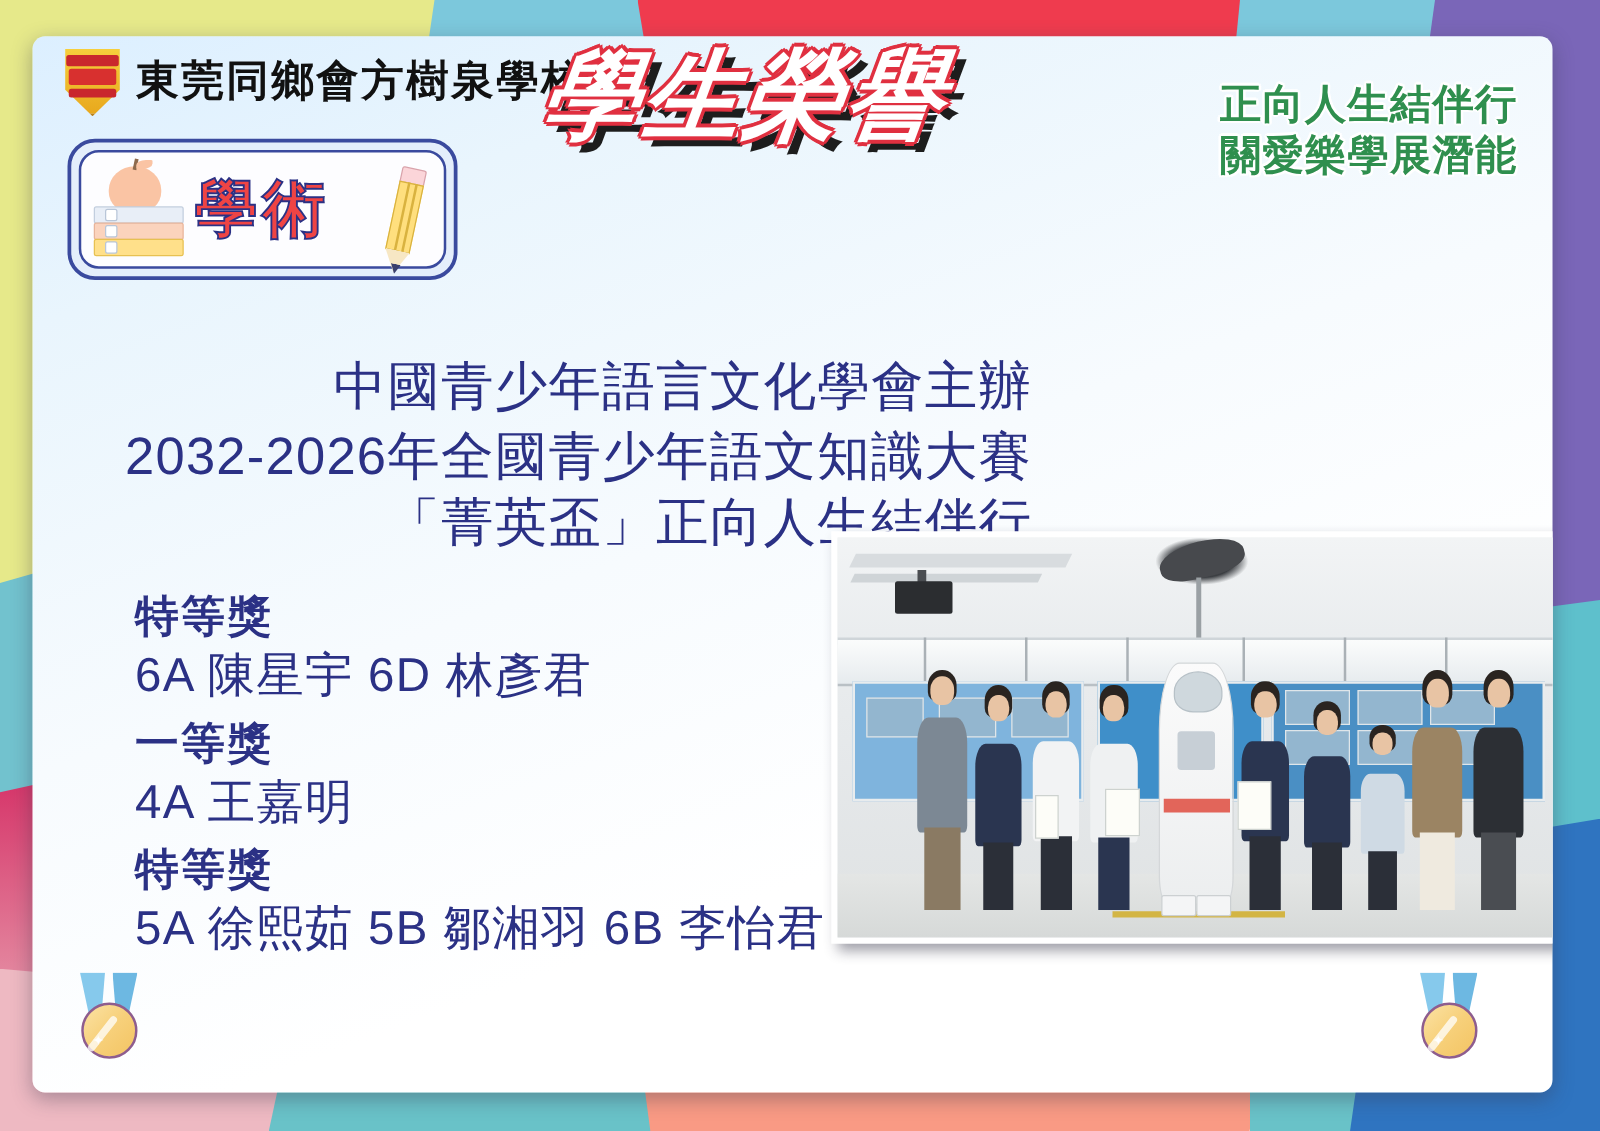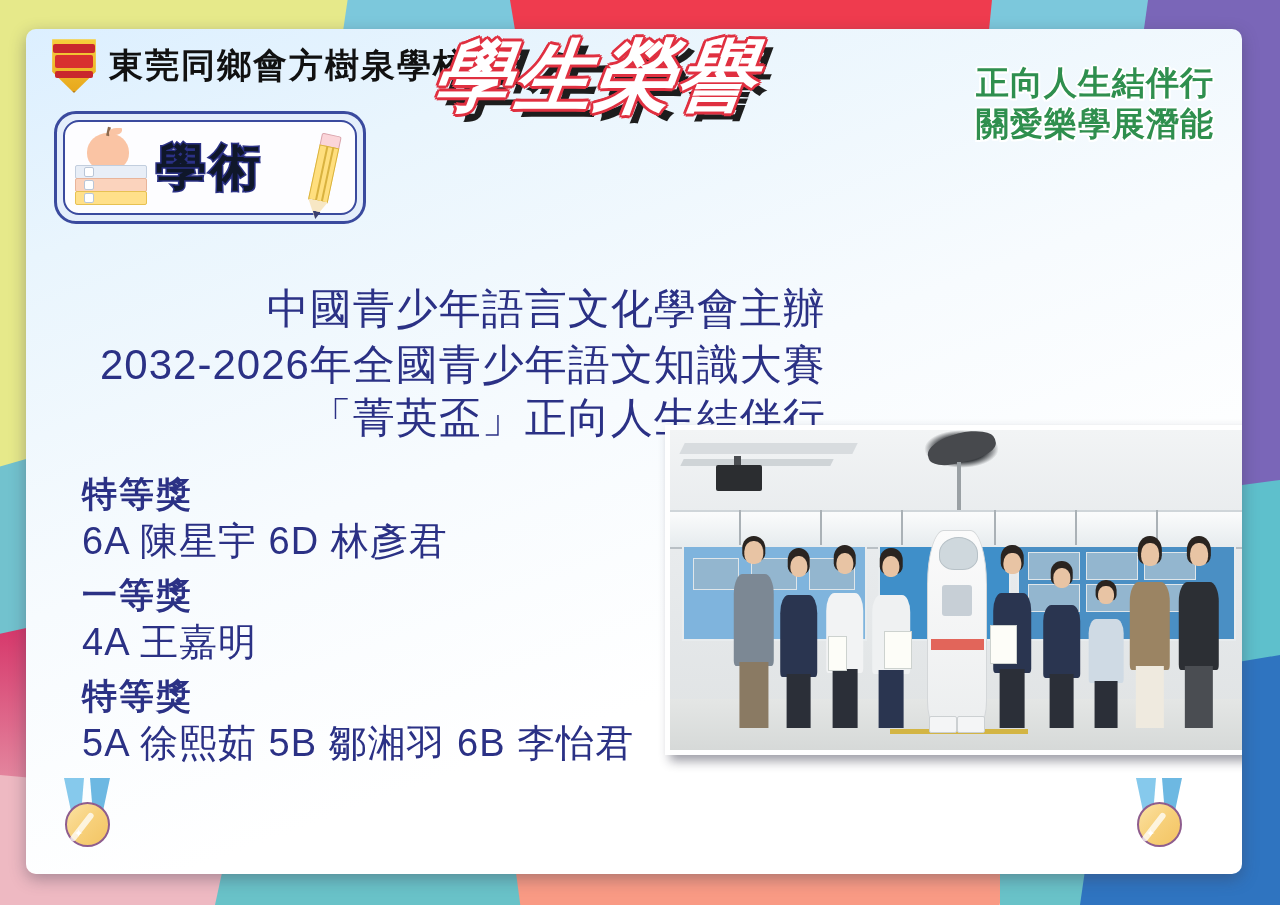--- a/index.html
+++ b/index.html
@@ -244,22 +244,22 @@
     border: 2px solid #3a4a9e;
     border-radius: 16px;
     background: #fdfdff;
     box-sizing: border-box;
     display: flex;
     align-items: center;
     justify-content: center;
   }
   .cat-label {
     font-size: 50px;
-    font-weight: bold;
-    color: #0f172a;
+    font-weight: normal;
+    color: #ef4444;
     letter-spacing: 4px;
     -webkit-text-stroke: 3px #2b3185;
     paint-order: stroke fill;
   }
   
   .icon-books {
     position: absolute;
     left: 10px;
     bottom: 8px;
     width: 74px;
@@ -373,21 +373,21 @@
   .event-line3 {
     font-size: 42px;
     line-height: 1.28;
     white-space: nowrap;
     padding-left: 120px;
   }
 
   
   .awards {
     position: absolute;
-    left: 56px;
+    left: 82px;
     top: 443px;
     width: 570px;
     color: #2b3185;
   }
   .award-group { margin-bottom: 6px; }
   .award-level {
     font-size: 35px;
     font-weight: bold;
     letter-spacing: 2px;
     line-height: 1.25;

